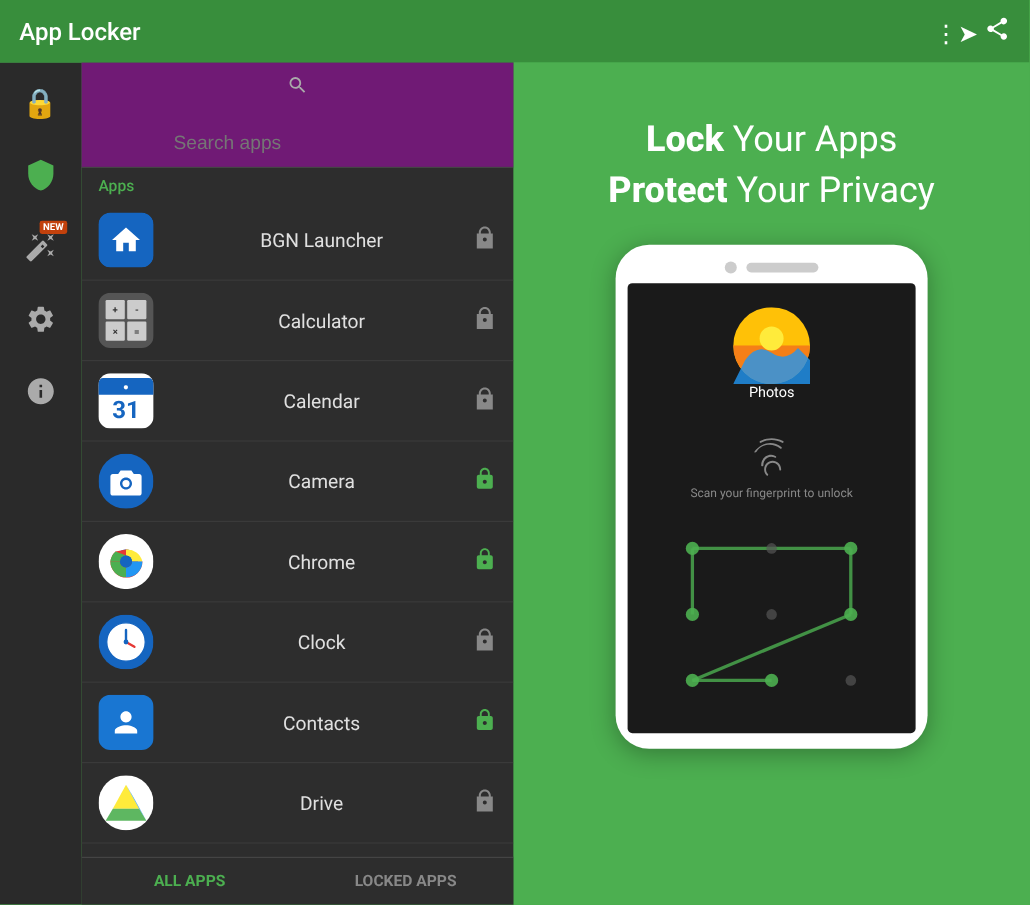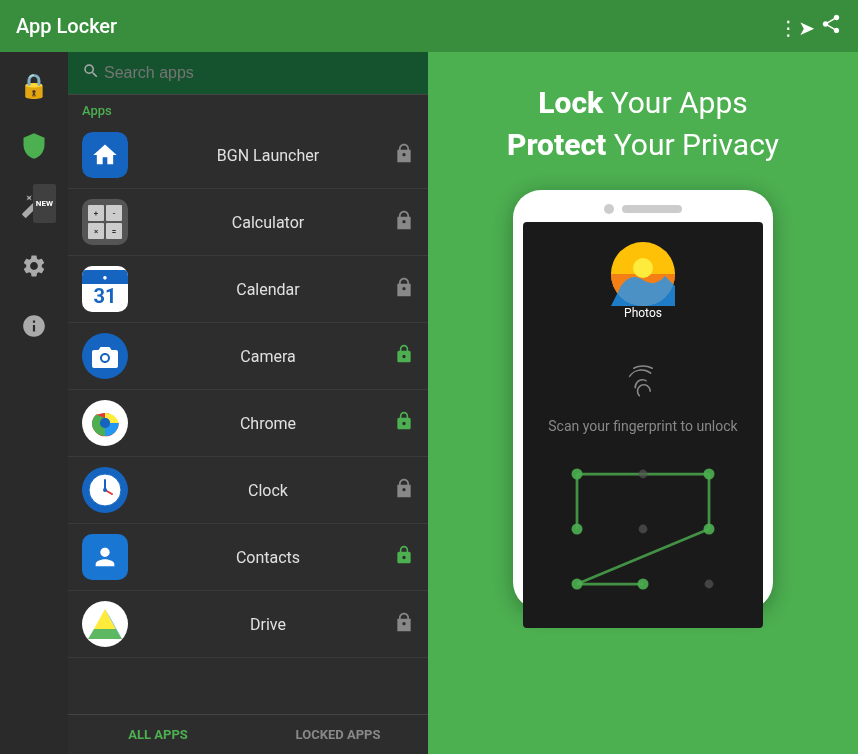--- a/index.html
+++ b/index.html
@@ -59,48 +59,49 @@
       align-items: center;
       justify-content: center;
       cursor: pointer;
       position: relative;
     }
     .lock-icon-green {
       font-size: 24px;
       color: #4CAF50;
     }
     .new-badge {
-      background: #404040;
+      background: #c2410c;
       color: white;
       font-size: 8px;
       font-weight: bold;
-      padding: 15px 3px;
+      padding: 1px 3px;
       border-radius: 2px;
       position: absolute;
       top: -4px;
       right: -4px;
     }
 
     
     .app-list-panel {
       width: 360px;
       background: #2d2d2d;
       display: flex;
       flex-direction: column;
       flex-shrink: 0;
     }
 
     
     .search-bar {
       display: flex;
       align-items: center;
-      background: #14532d;
+      background: #701a75;
       padding: 10px 14px;
-      gap: 4px;
+      gap: 26px;
       border-bottom: 1px solid #444;
+      flex-direction: column;
     }
     .search-bar input {
       background: transparent;
       border: none;
       outline: none;
       color: #aaa;
       font-size: 16px;
       flex: 1;
     }
     .search-magnifier {
@@ -227,21 +228,21 @@
     .tab.active { color: #4CAF50; }
     .tab.inactive { color: #888; }
 
     
     .right-panel {
       flex: 1;
       background: #4CAF50;
       display: flex;
       flex-direction: column;
       align-items: center;
-      padding: 30px 20px 20px;
+      padding: 44px 20px 20px;
     }
 
     .promo-text {
       text-align: center;
       margin-bottom: 24px;
     }
     .promo-text h1 {
       color: white;
       font-size: 30px;
       font-weight: 400;
@@ -286,36 +287,35 @@
       display: flex;
       flex-direction: column;
       align-items: center;
       padding: 20px 10px;
       position: relative;
     }
 
     .photos-label {
       color: white;
       font-size: 12px;
-      margin-bottom: 34px;
+      margin-bottom: 20px;
     }
 
     
     .fingerprint-area {
       display: flex;
       flex-direction: column;
       align-items: center;
       gap: 6px;
       margin-bottom: 16px;
     }
     .fingerprint-text {
       color: #888;
-      font-size: 14px;
+      font-size: 10px;
       text-align: right;
-      margin-top: 12px;
     }
 
     
     .pattern-area {
       width: 100%;
       flex: 1;
       position: relative;
     }
     .pattern-svg {
       width: 100%;

